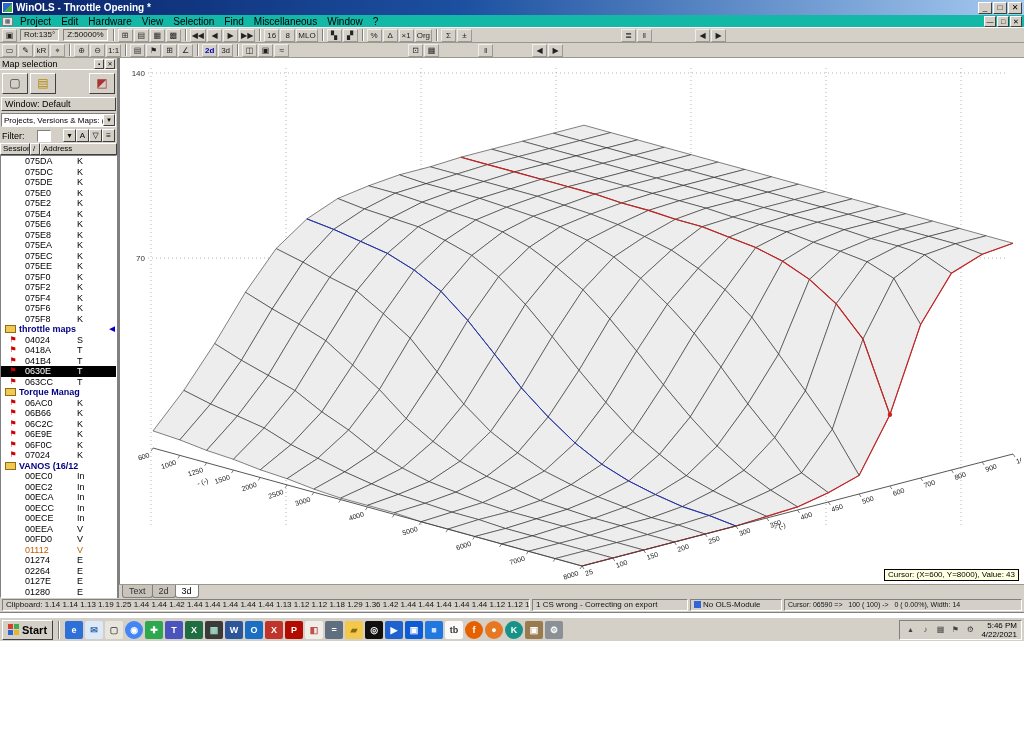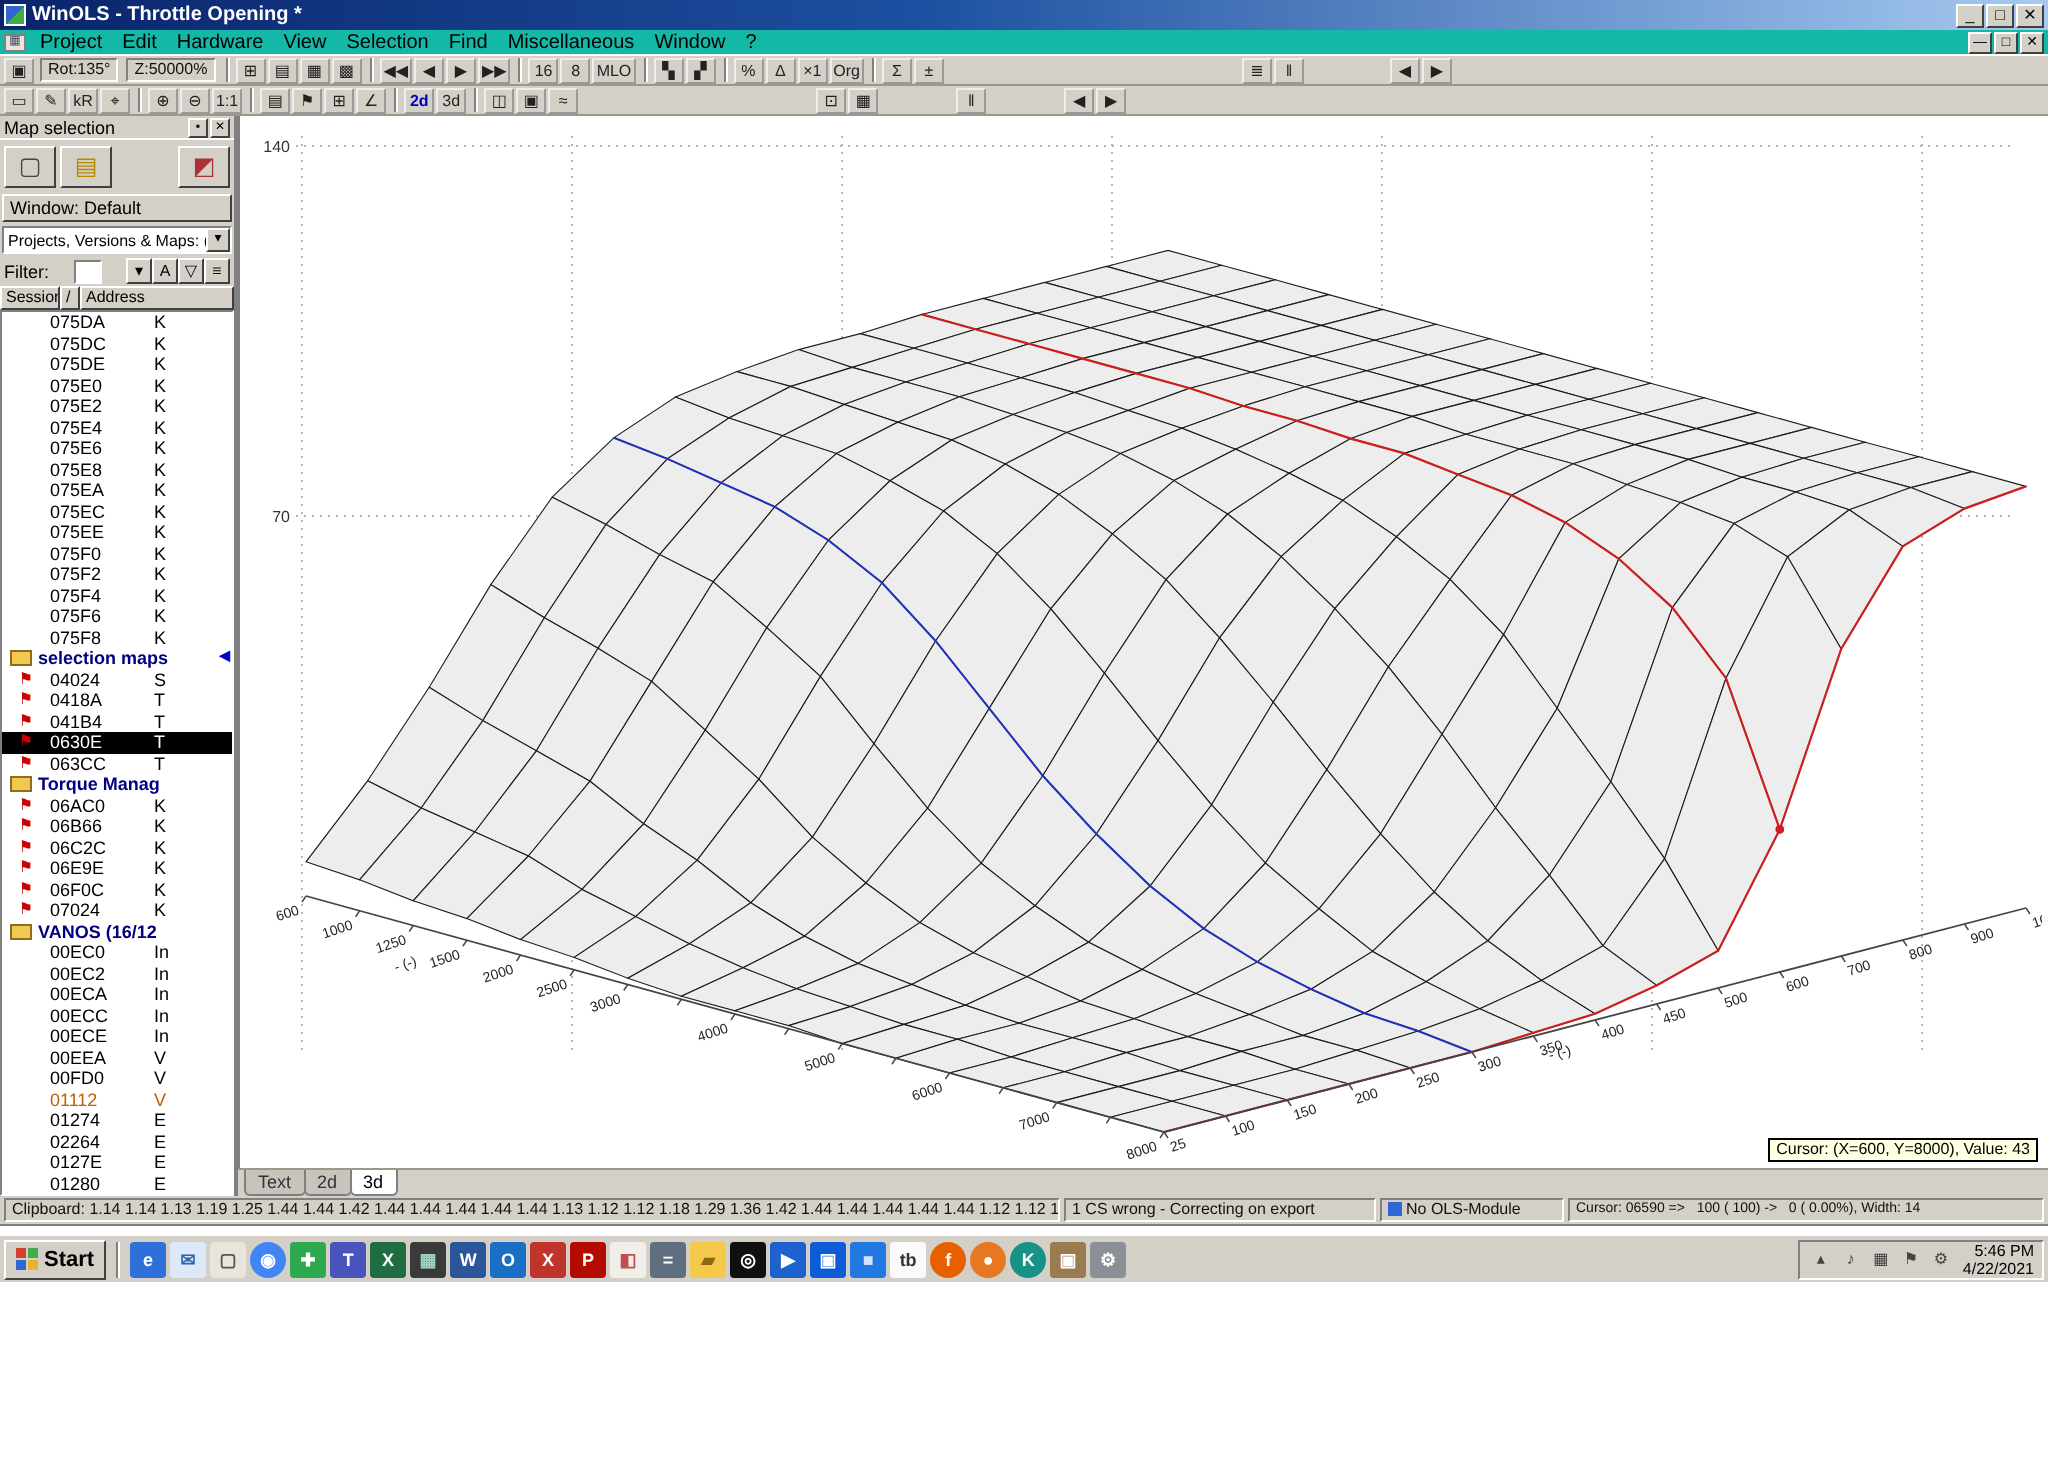--- a/index.html
+++ b/index.html
@@ -273,21 +273,21 @@
               <span class="addr">075F6</span>
               <span class="mtype">K</span>
             </div>
             <div class="mrow">
               <span class="mk"></span>
               <span class="addr">075F8</span>
               <span class="mtype">K</span>
             </div>
             <div class="mrow frow">
               <span class="fic"></span>
-              <span class="flabel">selection maps</span>
+              <span class="flabel">throttle maps</span>
               <span class="cur">◀</span>
             </div>
             <div class="mrow">
               <span class="mk flag">⚑</span>
               <span class="addr">04024</span>
               <span class="mtype">S</span>
             </div>
             <div class="mrow">
               <span class="mk flag">⚑</span>
               <span class="addr">0418A</span>

